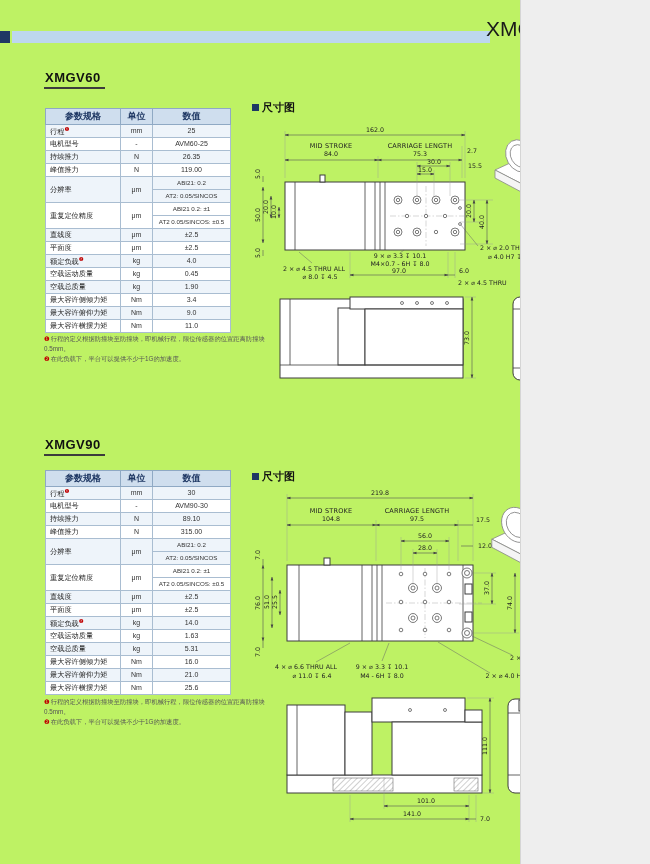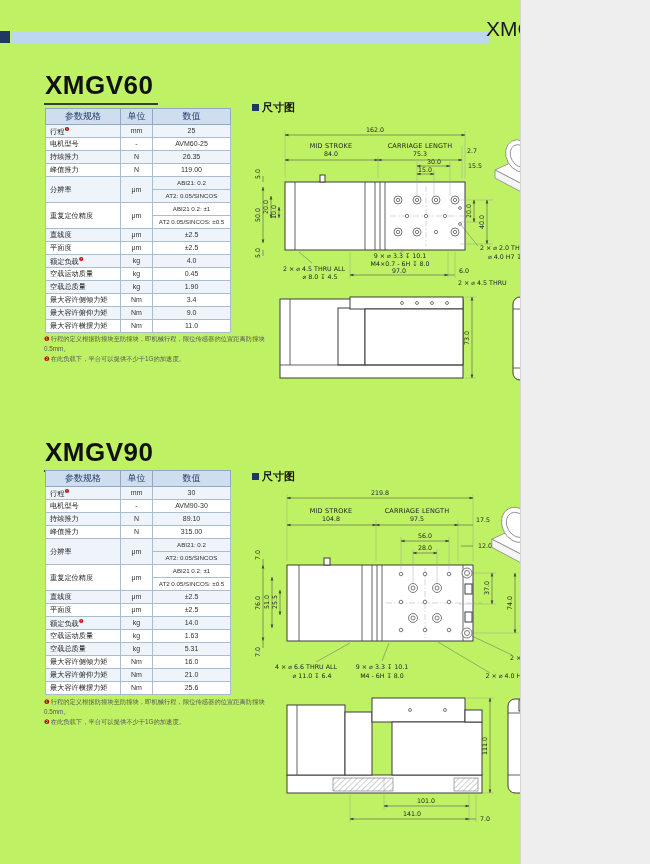--- a/index.html
+++ b/index.html
@@ -5,25 +5,25 @@
   html,body{margin:0;padding:0;background:#eee}
   .page{position:relative;width:520px;height:864px;background:#bef264;outline:1px solid #d5d5d5;
         font-family:"Liberation Sans","DejaVu Sans",sans-serif;overflow:hidden}
   
   .band-sq{position:absolute;left:0;top:31px;width:10px;height:12px;background:#1f3864}
   .band{position:absolute;top:31px;height:12px;background:#bdd7ee}
   .b1{left:12px;width:478px}
   .b2{left:597px;width:53px}
   .series-title{position:absolute;left:486px;top:15px;width:106px;font-size:21px;color:#1a1a1a;text-align:right;white-space:nowrap}
   
-  .model-title{position:absolute;left:44px;font-size:26px;font-weight:600;color:#111;
+  .model-title{position:absolute;left:44px;font-size:13px;font-weight:600;color:#111;
                border-bottom:2px solid #3c3c3c;padding:0 4px 2px 1px;letter-spacing:.5px}
   
   .spec{position:absolute;left:45px;width:185px;border-collapse:collapse;table-layout:fixed}
-  .spec th{background:#cfdeee;color:#1f3864;font-size:9px;font-weight:normal;height:15px;
+  .spec th{background:#cfdeee;color:#1f3864;font-size:9px;font-weight:bold;height:15px;
            border:1px solid #8fa9c4;padding:0 2px}
   .spec td{font-size:7px;color:#333;height:12px;border:1px solid #a9bdd1;padding:0 2px;
            text-align:center;line-height:1.05;background:#fff;overflow:hidden;white-space:nowrap}
   .spec tr.t td{background:#eef4fa}
   .spec td.p{text-align:left;font-size:7.2px;color:#222;padding-left:4px}
   .spec td.sv{font-size:6.2px}
   sup.fn{color:#c00000;font-size:5.5px}
   
   .dim-label{position:absolute;left:252px;font-size:11px;font-weight:bold;color:#111}
   .dim-label .sq{display:inline-block;width:7px;height:7px;background:#1f3864;margin-right:3px}

